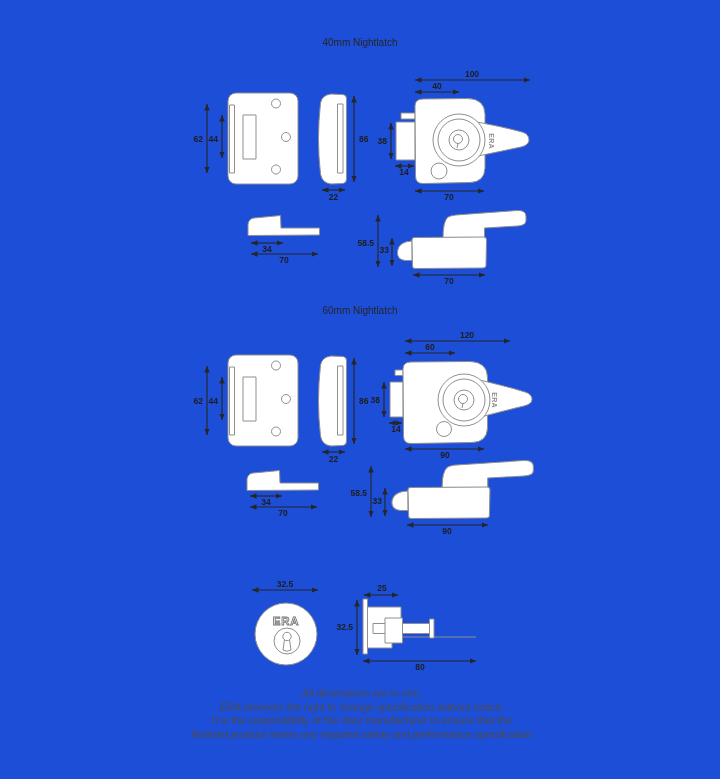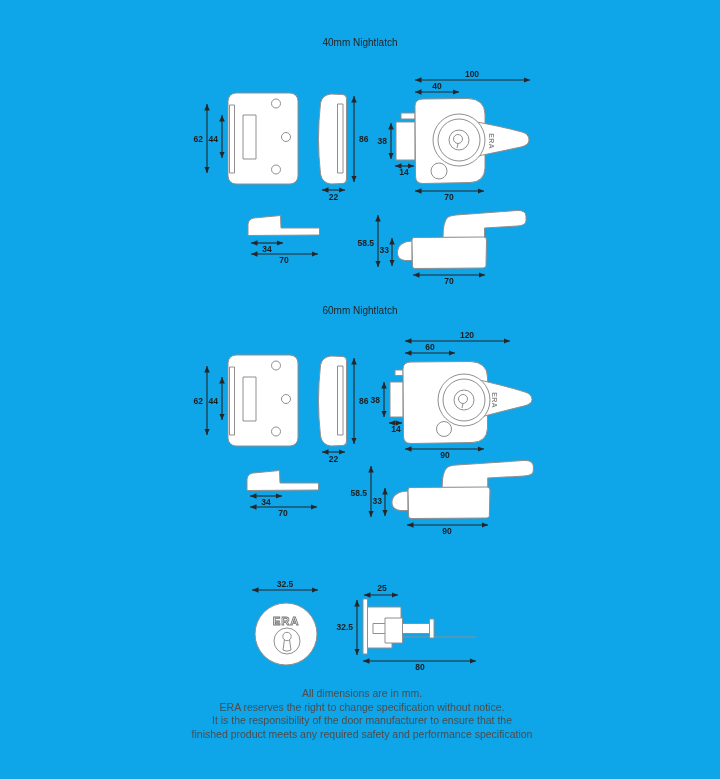--- a/index.html
+++ b/index.html
@@ -1,16 +1,16 @@
 <!DOCTYPE html>
 <html><head>
 <meta charset="utf-8">
 <style>
   html,body{margin:0;padding:0;background:#ffffff;}
-  .page{position:relative;width:720px;height:779px;background:#0ea5e9;overflow:hidden;
+  .page{position:relative;width:720px;height:779px;background:#1d4ed8;overflow:hidden;
         font-family:"Liberation Sans", sans-serif;}
   svg{display:block;}
   svg text{font-family:"Liberation Sans", sans-serif;}
   .outline{fill:#ffffff;stroke:#8f8f8f;stroke-width:1;stroke-linejoin:round;}
   .thin{fill:none;stroke:#8f8f8f;stroke-width:1;stroke-linejoin:round;}
   .dim{stroke:#262626;stroke-width:1.1;fill:none;}
   .dimlabel{font-size:8.5px;font-weight:700;fill:#1e1e1e;}
   .title{font-size:10px;fill:#262626;}
   .footer-line{font-size:10.5px;fill:#4c4c4c;}
   .era-side{font-size:7px;font-weight:700;fill:#8f8f8f;letter-spacing:.3px;}

